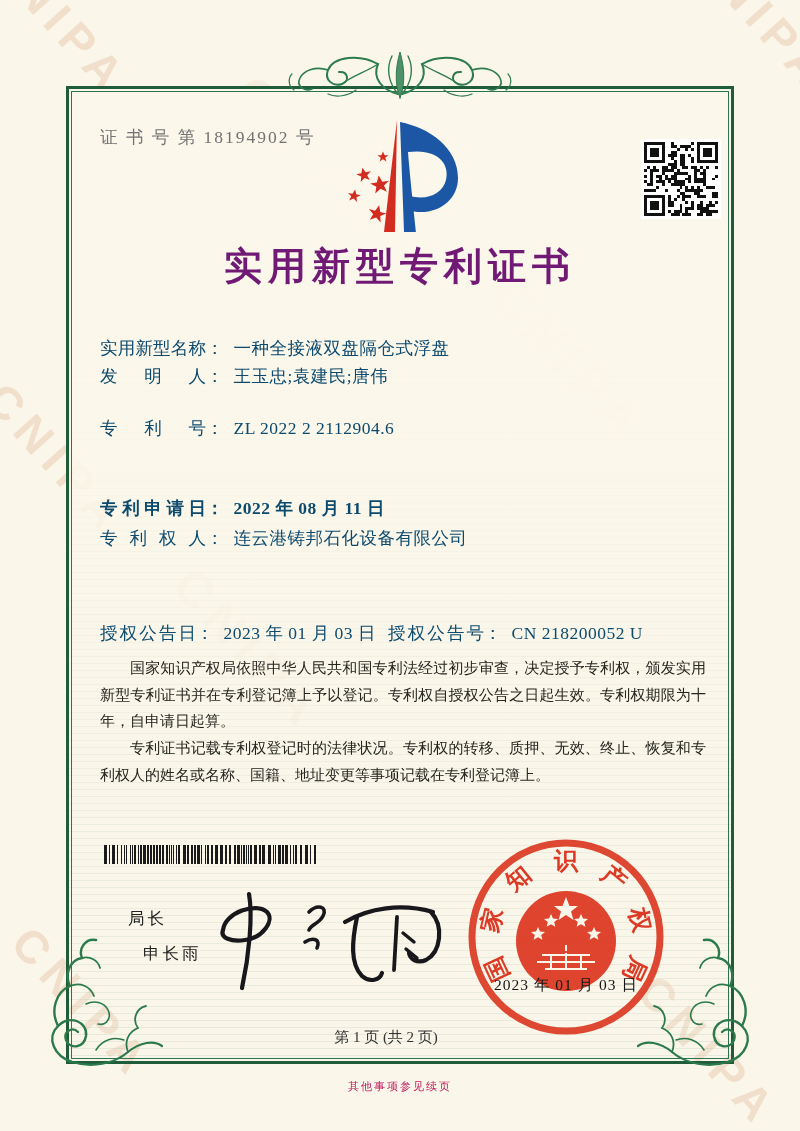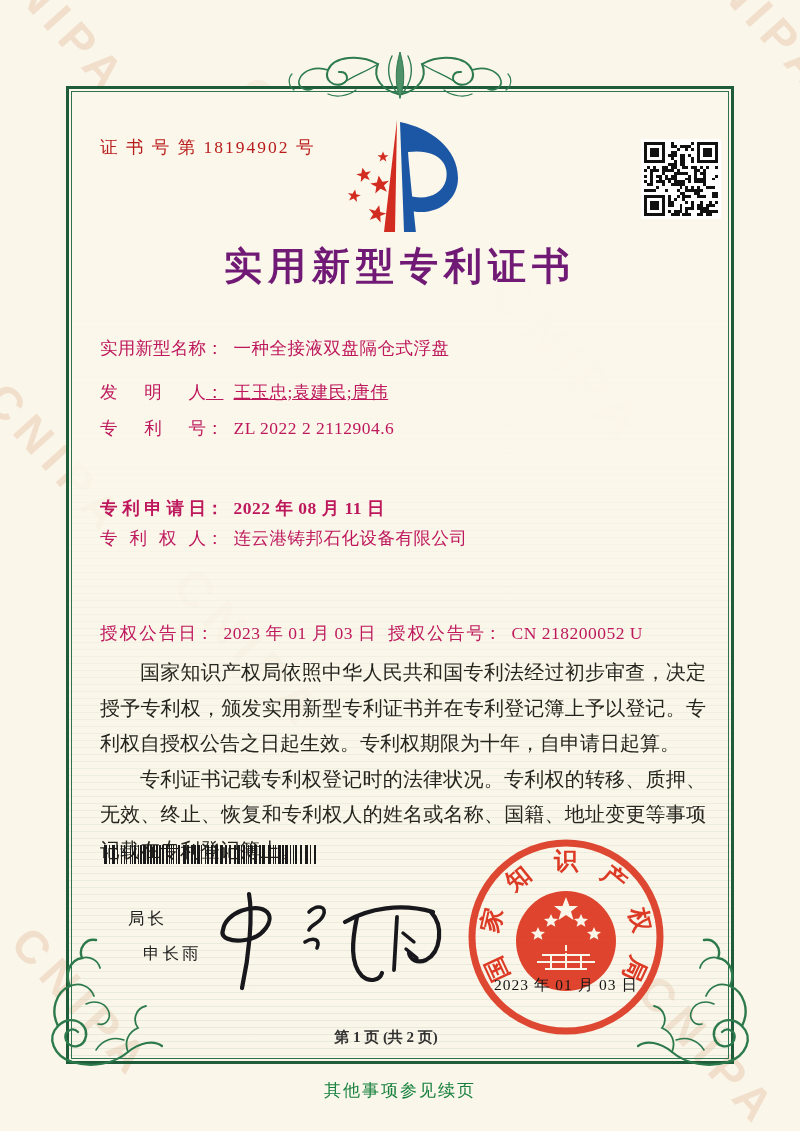--- a/index.html
+++ b/index.html
@@ -47,45 +47,45 @@
   }
 
   
   .orn{position:absolute;pointer-events:none;}
   .orn-top{left:286px;top:44px;width:228px;height:62px;}
   .orn-bl{left:36px;top:934px;width:130px;height:136px;}
   .orn-br{left:634px;top:934px;width:130px;height:136px;transform:scaleX(-1);}
 
   
   .cert-no{
-    position:absolute;left:100px;top:135px;font-size:17.5px;
-    letter-spacing:2px;color:#b91c1c;
+    position:absolute;left:100px;top:125px;font-size:17.5px;
+    letter-spacing:2px;color:#737373;
   }
   .logo{position:absolute;left:334px;top:118px;width:130px;height:120px;}
   .qr{position:absolute;left:641px;top:139px;width:74px;height:74px;background:#fff;padding:3px;}
   .qr svg{display:block;width:100%;height:100%;}
   .title{
     position:absolute;left:0;top:241px;width:800px;text-align:center;
     font-size:38px;font-weight:bold;letter-spacing:6px;color:#701a75;
   }
 
   
-  .field-row{position:absolute;left:100px;font-size:17.5px;color:#be185d;white-space:nowrap;}
+  .field-row{position:absolute;left:100px;font-size:17.5px;color:#0c4a6e;white-space:nowrap;}
   .flabel{display:inline-block;width:106px;text-align:justify;text-align-last:justify;vertical-align:bottom;}
   .fcolon{margin:0 10px 0 0;}
   .fvalue{letter-spacing:0.5px;}
-  .fr1{top:336px;} .fr2{top:380px;text-decoration:underline;} .fr3{top:416px;}
+  .fr1{top:336px;} .fr2{top:364px;} .fr3{top:416px;}
   .fr4{top:496px;font-weight:bold;} .fr5{top:526px;} .fr6{top:574px;} .fr7{top:621px;}
   .pair2{position:absolute;left:288px;top:0;white-space:nowrap;}
   .fr7 .flabel{width:96px;}
 
   
   .body-text{
     position:absolute;left:100px;top:655px;width:606px;
-    font-size:20px;line-height:1.78;color:#25251f;text-align:justify;
+    font-size:15px;line-height:1.78;color:#25251f;text-align:justify;
   }
   .body-text p{margin:0;text-indent:2em;}
 
   
   .barcode{position:absolute;left:104px;top:845px;width:212px;height:19px;}
   .barcode svg{display:block;width:100%;height:100%;}
 
   
   .sig-title{position:absolute;left:128px;top:908px;font-size:16.5px;letter-spacing:3px;color:#222;}
   .sig-name{position:absolute;left:114px;top:943px;font-size:16.5px;letter-spacing:3px;color:#222;margin-left:29px;}
@@ -104,22 +104,22 @@
   .sc3{left:104px;top:28px;transform:translate(-50%,-50%) rotate(0deg);}
   .sc4{left:152px;top:45px;transform:translate(-50%,-50%) rotate(39deg);}
   .sc5{left:178px;top:87px;transform:translate(-50%,-50%) rotate(77deg);}
   .sc6{left:173px;top:136px;transform:translate(-50%,-50%) rotate(115deg);}
   .seal-date{
     position:absolute;left:-10px;top:142px;width:228px;text-align:center;
     font-size:15.5px;color:#151515;letter-spacing:1px;z-index:3;
   }
 
   
-  .page-info{position:absolute;left:0;top:1028px;width:772px;text-align:center;font-size:15px;color:#333;font-weight:bold;}
-  .continuation{position:absolute;left:0;top:1079px;width:800px;text-align:center;font-size:17px;color:#15803d;letter-spacing:2px;}
+  .page-info{position:absolute;left:0;top:1028px;width:772px;text-align:center;font-size:15px;color:#333;}
+  .continuation{position:absolute;left:0;top:1079px;width:800px;text-align:center;font-size:11px;color:#be185d;letter-spacing:2px;}
 </style>
 </head>
 <body>
 
 <div class="page">
 
   <span class="wm wm1">CNIPA</span>
   <span class="wm wm2">CNIPA</span>
   <span class="wm wm3">CNIPA</span>
   <span class="wm wm4">CNIPA</span>

